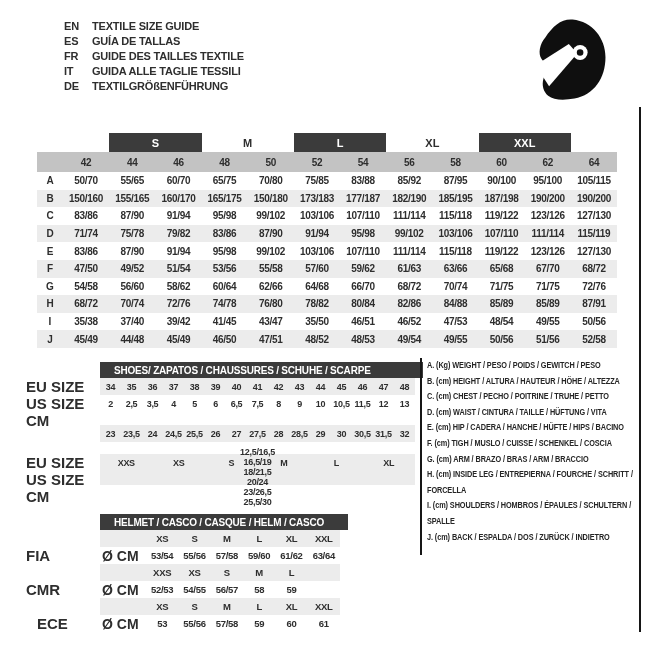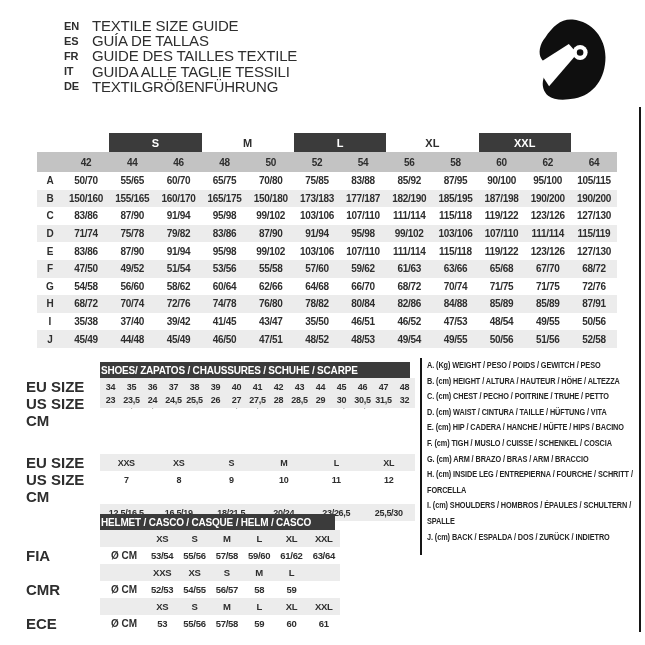--- a/index.html
+++ b/index.html
@@ -3,65 +3,65 @@
 <meta charset="utf-8">
 <style>
   html,body{margin:0;padding:0;background:#fff;}
   .screen{position:relative;width:645px;height:645px;background:#ffffff;overflow:hidden;
           font-family:"Liberation Sans", sans-serif;color:#2e2e2e;}
 
   
   .langs{position:absolute;left:40px;top:18px;}
   .lang-row{display:flex;height:15.2px;align-items:center;padding-left:24px;}
   .lang-code{width:28px;font-weight:bold;font-size:11px;letter-spacing:-0.2px;}
-  .lang-text{font-weight:normal;font-size:15px;letter-spacing:-0.2px;}
+  .lang-text{font-weight:bold;font-size:11px;letter-spacing:-0.2px;}
 
   
   .helmet-icon{position:absolute;left:518px;top:13px;width:96px;height:94px;}
 
   
   .right-line{position:absolute;left:639px;top:107px;width:2px;height:525px;background:#161616;}
 
   
   .size-table{position:absolute;left:37px;top:133px;width:580px;}
   .group-row{display:grid;grid-template-columns:26px repeat(12,1fr);height:19px;}
   .group{display:flex;align-items:center;justify-content:center;font-size:11px;font-weight:bold;}
   .group.dark{background:#3b3b3b;color:#ffffff;}
   .num-row{display:grid;grid-template-columns:26px repeat(12,1fr);height:20px;background:#c3c3c3;align-items:center;}
   .size-row{display:grid;grid-template-columns:26px repeat(12,1fr);height:17.6px;align-items:center;}
   .size-row.band{background:#ececec;}
   .letter{text-align:center;font-weight:bold;font-size:10px;}
   .val{text-align:center;font-weight:bold;font-size:10px;letter-spacing:-0.3px;}
 
   
   .sec-title{position:absolute;background:#3b3b3b;color:#fff;font-size:10px;font-weight:bold;
-             display:flex;align-items:center;padding-left:1px;height:16px;letter-spacing:-0.2px;}
+             display:flex;align-items:center;padding-left:14px;height:16px;letter-spacing:-0.2px;}
   .t-shoes{left:100px;top:362px;width:309px;}
   .t-gloves{left:100px;top:437px;width:309px;}
   .t-helmet{left:100px;top:514px;width:234px;}
 
   
   .sec-row{position:absolute;left:100px;width:315px;height:17px;display:flex;align-items:center;justify-content:center;}
   .sec-row.gray{background:#ececec;}
   .cell{flex:1;text-align:center;font-size:9px;font-weight:bold;letter-spacing:-0.3px;}
-  .r-shoes-eu{top:378px;} .r-shoes-us{top:395px;} .r-shoes-cm{top:391px;}
-  .r-gloves-eu{top:454px;} .r-gloves-us{top:471px;} .r-gloves-cm{top:504px;}
+  .r-shoes-eu{top:378px;} .r-shoes-us{top:395px;} .r-shoes-cm{top:425px;}
+  .r-gloves-eu{top:454px;} .r-gloves-us{top:471px;} .r-gloves-cm{top:468px;flex-direction:column;}
 
   
   .side-label{position:absolute;left:26px;height:17px;display:flex;align-items:center;
               font-size:15px;font-weight:bold;}
   .l1{top:378px;} .l2{top:395px;} .l3{top:412px;}
   .l4{top:454px;} .l5{top:471px;} .l6{top:488px;}
-  .lf{top:547px;} .lc{top:581px;} .le{top:615px;}
+  .lf{top:547px;} .lc{top:581px;} .le{top:615px;margin-left:11px;}
 
   
   .helmet-body{position:absolute;left:100px;top:530px;width:240px;}
   .h-row{display:flex;height:17px;align-items:center;}
   .h-row.gray{background:#ececec;}
-  .h-unit{width:44px;font-size:10px;font-weight:bold;padding-left:2px;text-align:center;}
+  .h-unit{width:44px;font-size:14px;font-weight:bold;padding-left:2px;}
   .h-cell{flex:1;text-align:center;font-size:9.5px;font-weight:bold;letter-spacing:-0.3px;}
 
   
   .legend{position:absolute;left:420px;top:358px;width:221px;min-height:197px;
           border-left:2px solid #161616;padding-left:5px;}
   .legend-list{transform:scaleX(0.86);transform-origin:left top;width:248px;}
   .legend-item{font-size:8.5px;font-weight:bold;line-height:15.6px;color:#262626;letter-spacing:-0.1px;}
 </style>
 </head>
 <body>

